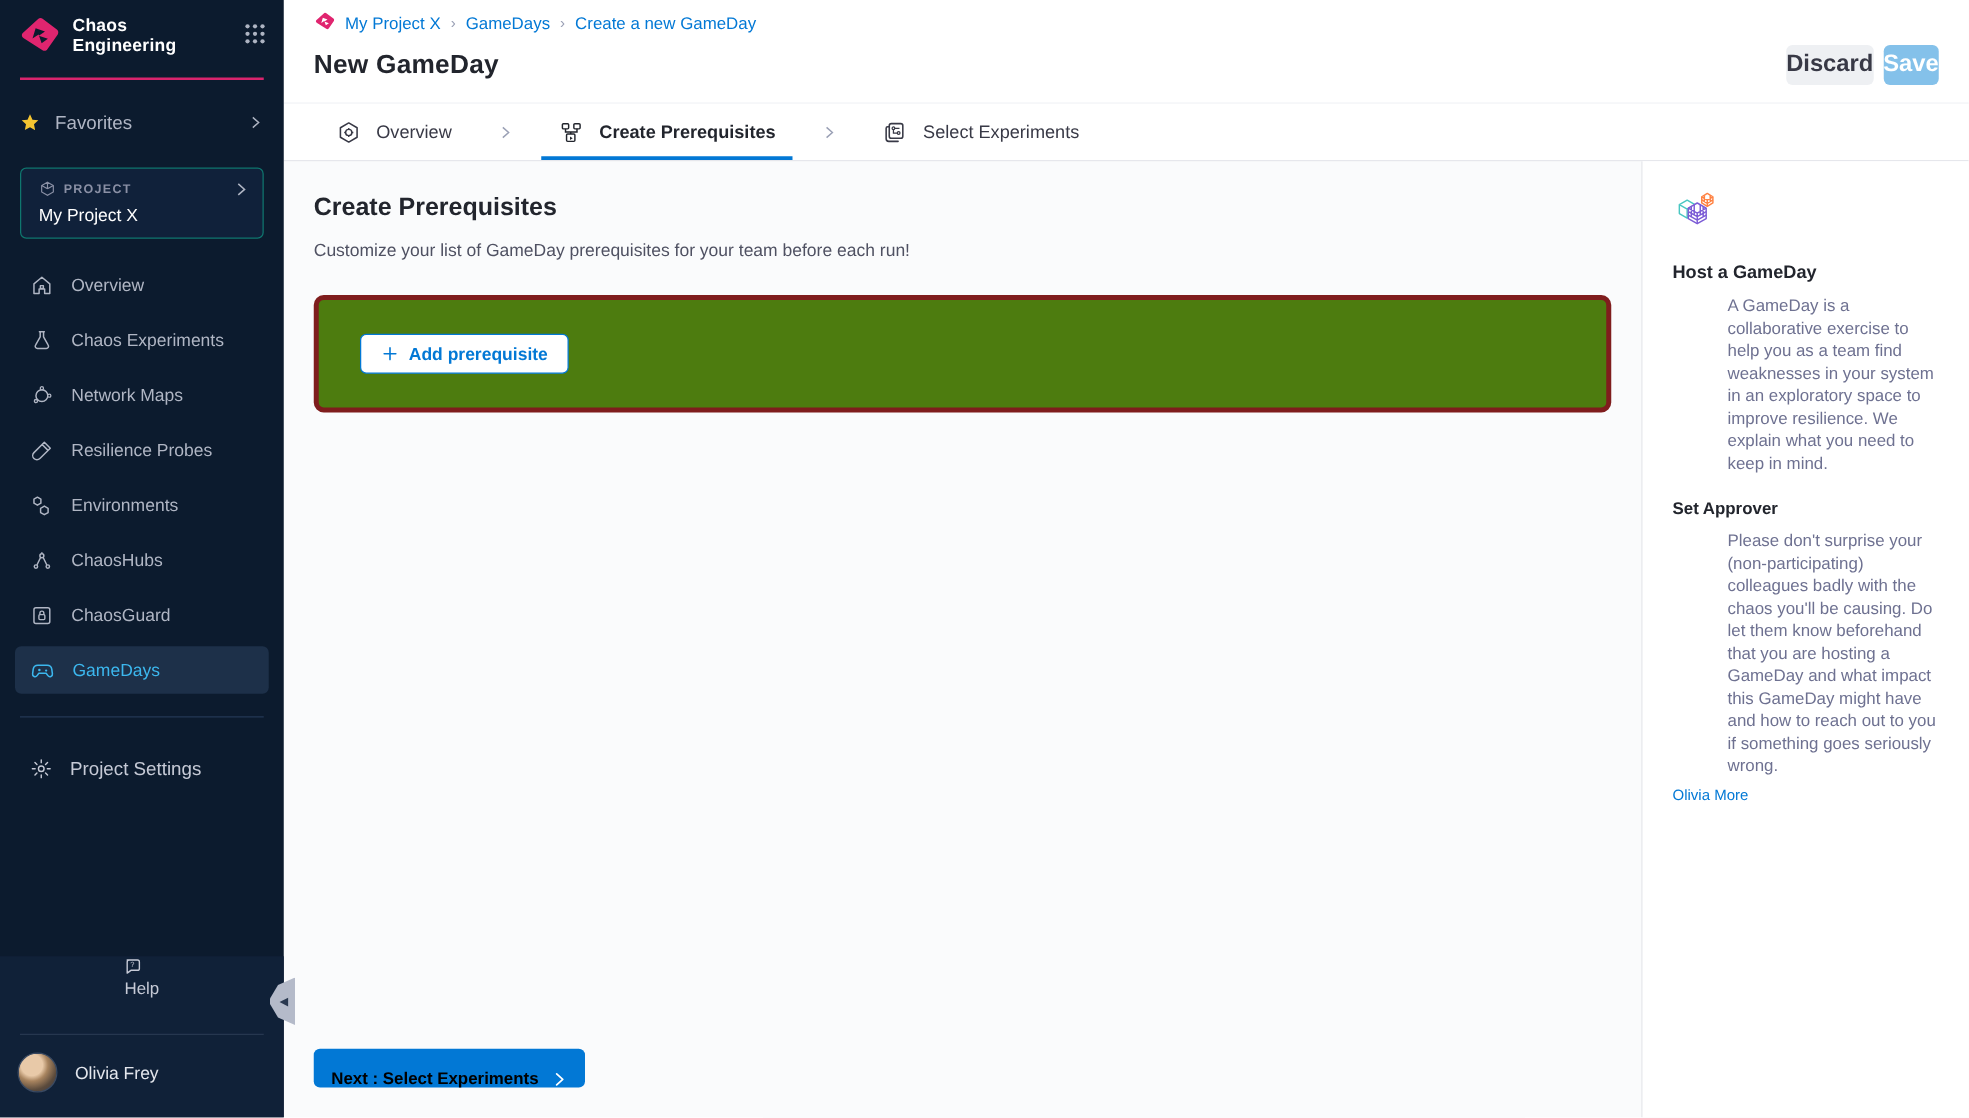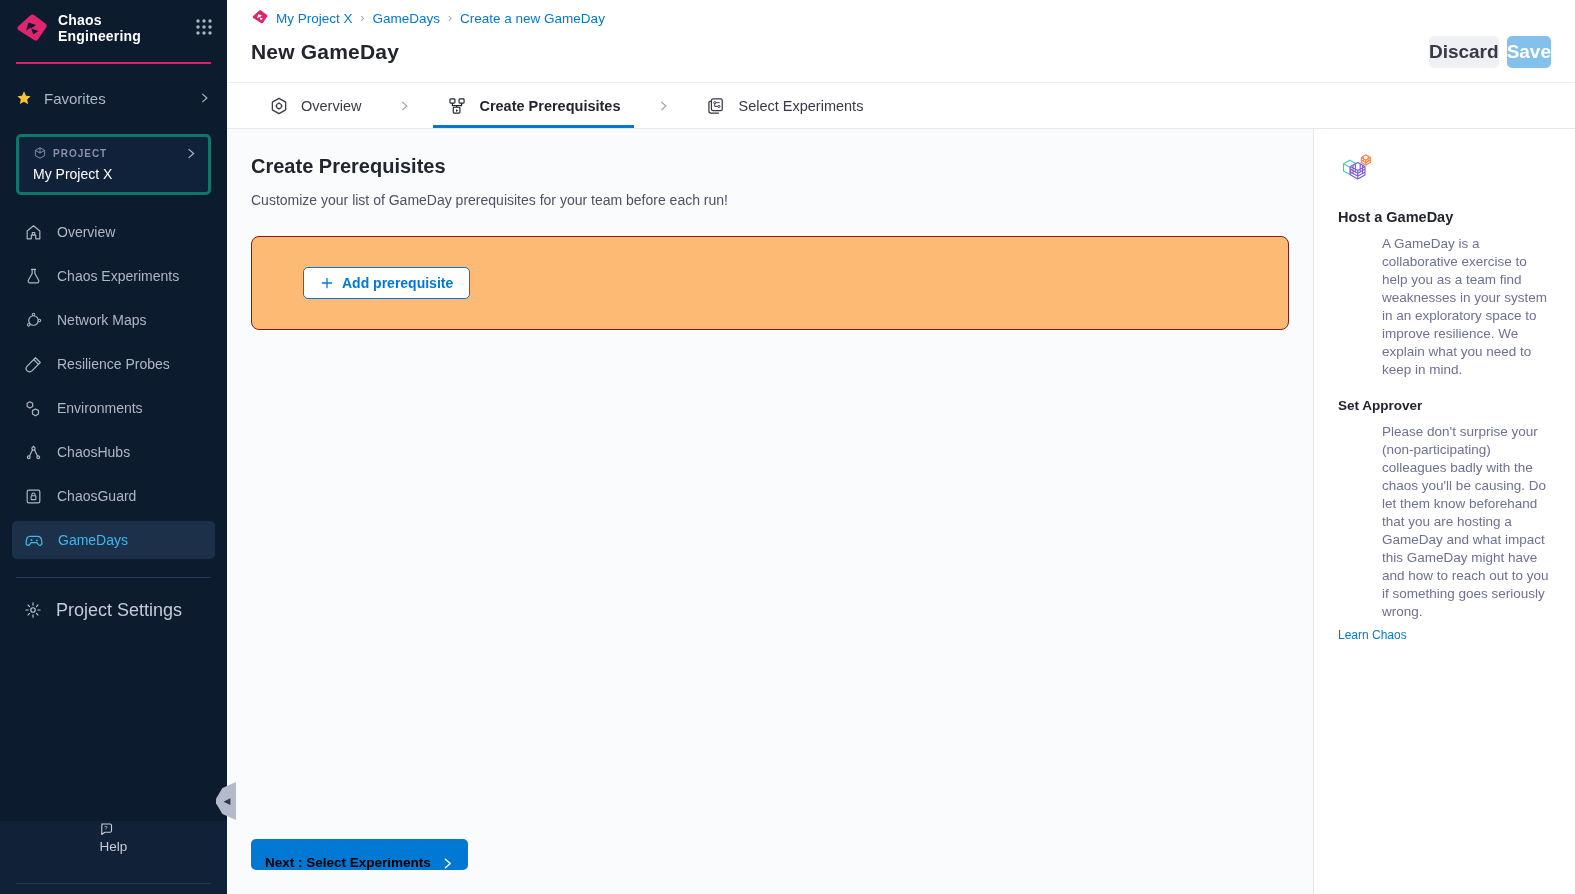--- a/index.html
+++ b/index.html
@@ -11,31 +11,31 @@
   .brand-row { display:flex; align-items:flex-start; padding:12px 14px 0 14px; }
   .brand-logo { width:34px; height:32px; margin-top:2px; }
   .brand-name { flex:1; margin-left:10px; color:#fff; font-size:14px; font-weight:bold; line-height:16px; letter-spacing:.2px; }
   .grid-icon { margin-top:6px; cursor:pointer; }
   .brand-divider { height:2px; background:#d9246d; margin:16px 16px 0 16px; }
 
   .fav-row { display:flex; align-items:center; padding:0 16px; height:24px; margin-top:22px; cursor:pointer; font-size:15px; color:#b0b6c4; }
   .fav-row .star { width:16px; height:16px; margin-right:12px; }
   .fav-row .spacer { flex:1; }
 
-  .project-box { margin:24px 16px 0 16px; border:3px solid #0f766e; border-radius:5px; padding:9px 10px 10px 14px; display:flex; align-items:flex-start; cursor:pointer; background:#10213a; }
+  .project-box { margin:24px 16px 0 16px; border:1px solid #0f766e; border-radius:5px; padding:9px 10px 10px 14px; display:flex; align-items:flex-start; cursor:pointer; background:#10213a; }
   .project-box .pb-text { flex:1; }
   .pb-label-row { display:flex; align-items:center; gap:6px; color:#8a90a5; font-size:10px; letter-spacing:1px; font-weight:bold; }
   .pb-name { color:#fff; font-size:14px; margin-top:6px; }
 
   .nav { margin-top:18px; padding:0 12px; }
   .nav-item { display:flex; align-items:center; height:38px; margin-bottom:6px; padding:0 12px; border-radius:5px; font-size:14px; color:#b0b6c4; cursor:pointer; }
   .nav-item svg { margin-right:14px; flex:none; }
   .nav-item.active { background:#1d3049; color:#3cb7ee; }
   .side-divider { height:1px; background:#233855; margin:12px 16px 14px 16px; }
-  .settings-row { display:flex; align-items:center; padding:0 24px; height:36px; font-size:18px; color:#c6cad6; cursor:pointer; }
+  .settings-row { display:flex; align-items:flex-end; padding:0 24px; height:36px; font-size:15px; color:#c6cad6; cursor:pointer; }
   .settings-row svg { margin-right:14px; }
 
   .sidebar-bottom { margin-top:auto; background:#102138; padding-bottom:10px; }
   .help-row { display:flex; align-items:center; padding:0 20px; height:62px; font-size:13.5px; color:#c6cad6; cursor:pointer;flex-direction:column; }
   .help-row svg { margin-right:14px; }
   .bottom-divider { height:1px; background:#26374f; margin:0 16px; }
   .user-row { display:flex; align-items:center; padding:14px 16px 10px 14px; cursor:pointer; }
   .avatar { width:32px; height:32px; border-radius:50%; background:radial-gradient(circle at 35% 30%, #e8c9a8 0 30%, #a8845f 45%, #5a4a3c 70%, #3c3a45 100%); border:1px solid #3a4a62; }
   .user-name { margin-left:14px; color:#e3e6ec; font-size:14px; }
 
@@ -58,21 +58,21 @@
   .tabbar { background:#fff; border-bottom:1px solid #e6e7ec; display:flex; align-items:stretch; height:46px; padding-left:28px; }
   .tab { display:flex; align-items:center; gap:12px; padding:0 14px; font-size:14.5px; color:#383946; cursor:pointer; position:relative; }
   .tab.active { font-weight:bold; color:#22252d; }
   .tab.active::after { content:""; position:absolute; left:0; right:0; bottom:0; height:3px; background:#0278d5; }
   .tab-sep { display:flex; align-items:center; padding:0 22px; color:#9aa0b5; }
 
   .content-row { flex:1; display:flex; min-height:0; }
   .content { flex:1; padding:26px 24px 20px 24px; display:flex; flex-direction:column; }
   .content-heading { font-size:20px; font-weight:bold; color:#22252d; }
   .content-sub { font-size:14px; color:#4f5162; margin-top:14px; }
-  .prereq-card { margin-top:28px; background:#fdba74; border:1px solid #7f1d1d; border-radius:8px; height:94px; display:flex; align-items:center; padding-left:51px; }
+  .prereq-card { margin-top:28px; background:#4d7c0f; border:4px solid #7f1d1d; border-radius:8px; height:94px; display:flex; align-items:center; padding-left:33px; }
   .btn-add { display:flex; align-items:center; gap:8px; height:32px; padding:0 16px; background:#fff; border:1px solid #0278d5; border-radius:5px; color:#0278d5; font-size:14px; font-weight:bold; font-family:inherit; cursor:pointer; }
   .content-spacer { flex:1; }
   .btn-next { display:flex; align-items:flex-end; gap:10px; width:max-content; height:31px; padding:0 14px; background:#0278d5; border:none; border-radius:5px; color:#000000; font-size:13.5px; font-weight:bold; font-family:inherit; cursor:pointer; margin-bottom:4px; }
 
   
   .help-panel { width:262px; min-width:262px; background:#fff; border-left:1px solid #e6e7ec; padding:24px 26px 0 24px; }
   .panel-title { font-size:14.5px; font-weight:bold; color:#22252d; margin-top:18px; }
   .panel-body { font-size:13.5px; line-height:18px; color:#6e7191; margin-top:10px;margin-left:44px; }
   .panel-subtitle { font-size:13.5px; font-weight:bold; color:#22252d; margin-top:19px; }
   .learn-more { display:inline-block; margin-top:7px; font-size:12px; color:#0278d5; text-decoration:none; cursor:pointer; }
@@ -207,20 +207,24 @@
 
     <div class="sidebar-bottom">
       <div class="help-row">
         <svg width="18" height="18" viewBox="0 0 24 24">
           <path d="M5 4h11a2 2 0 012 2v7a2 2 0 01-2 2H9l-4 3V6a2 2 0 012-2z" fill="none" stroke="currentColor" stroke-width="1.5" stroke-linejoin="round"></path>
           <text x="10.5" y="11.6" font-size="8" fill="currentColor" text-anchor="middle" font-family="Liberation Sans, sans-serif">?</text>
         </svg>
         <span>Help</span>
       </div>
       <div class="bottom-divider"></div>
+      <div class="user-row">
+        <div class="avatar"></div>
+        <span class="user-name">Olivia Frey</span>
+      </div>
     </div>
 
     <div class="collapse-handle">
         <span>◀</span>
       </div>
   </aside>
 
   <div class="main-col">
 
     <div class="page-header">
@@ -321,18 +325,18 @@
           </g>
           <g fill="#ffffff" stroke="#ff8243" stroke-width="1.3" stroke-linejoin="round">
             <path d="M26 5l5-3 5 3v5.5l-5 3-5-3z"></path>
               <path d="M26 5l5 3 5-3M31 8v5.5M28.4 3.9v5.7M33.6 3.9v5.7M26 7.8l5 3 5-3"></path>
           </g>
         </svg>
         <h3 class="panel-title">Host a GameDay</h3>
         <p class="panel-body">A GameDay is a collaborative exercise to help you as a team find weaknesses in your system in an exploratory space to improve resilience. We explain what you need to keep in mind.</p>
         <h4 class="panel-subtitle">Set Approver</h4>
         <p class="panel-body">Please don't surprise your (non-participating) colleagues badly with the chaos you'll be causing. Do let them know beforehand that you are hosting a GameDay and what impact this GameDay might have and how to reach out to you if something goes seriously wrong.</p>
-        <a class="learn-more">Learn Chaos</a>
+        <a class="learn-more">Olivia More</a>
       </aside>
     </div>
 
   </div>
 </div>
 
 </body></html>

